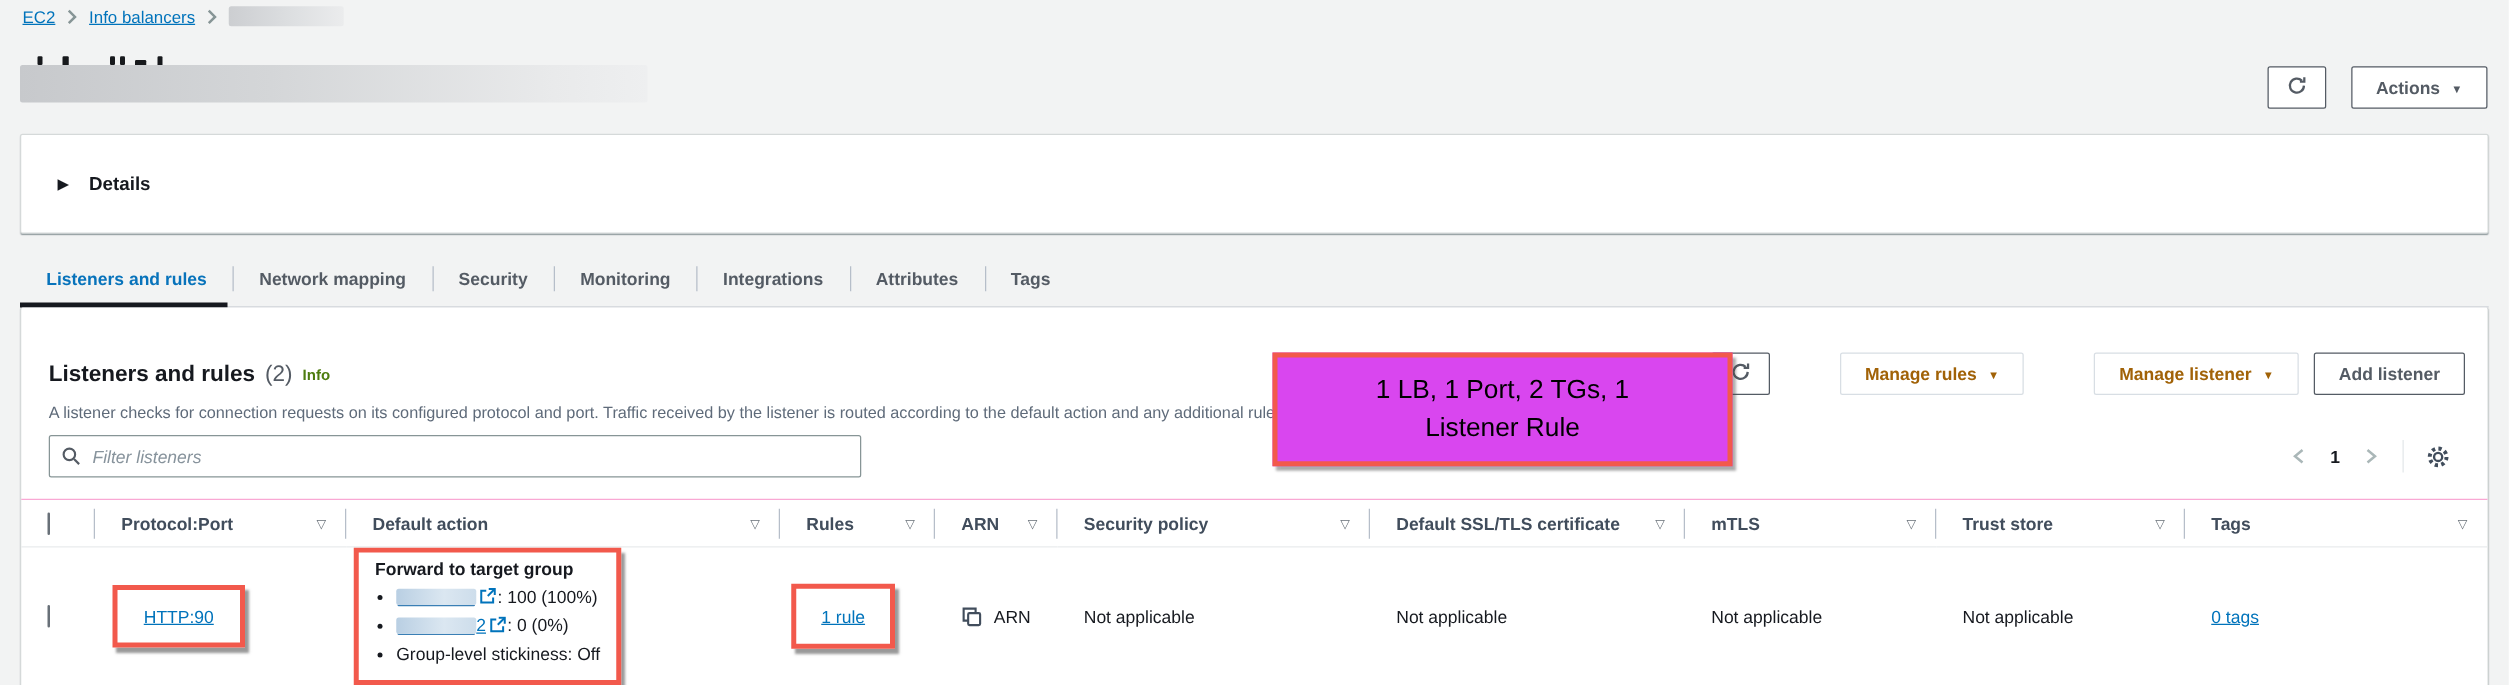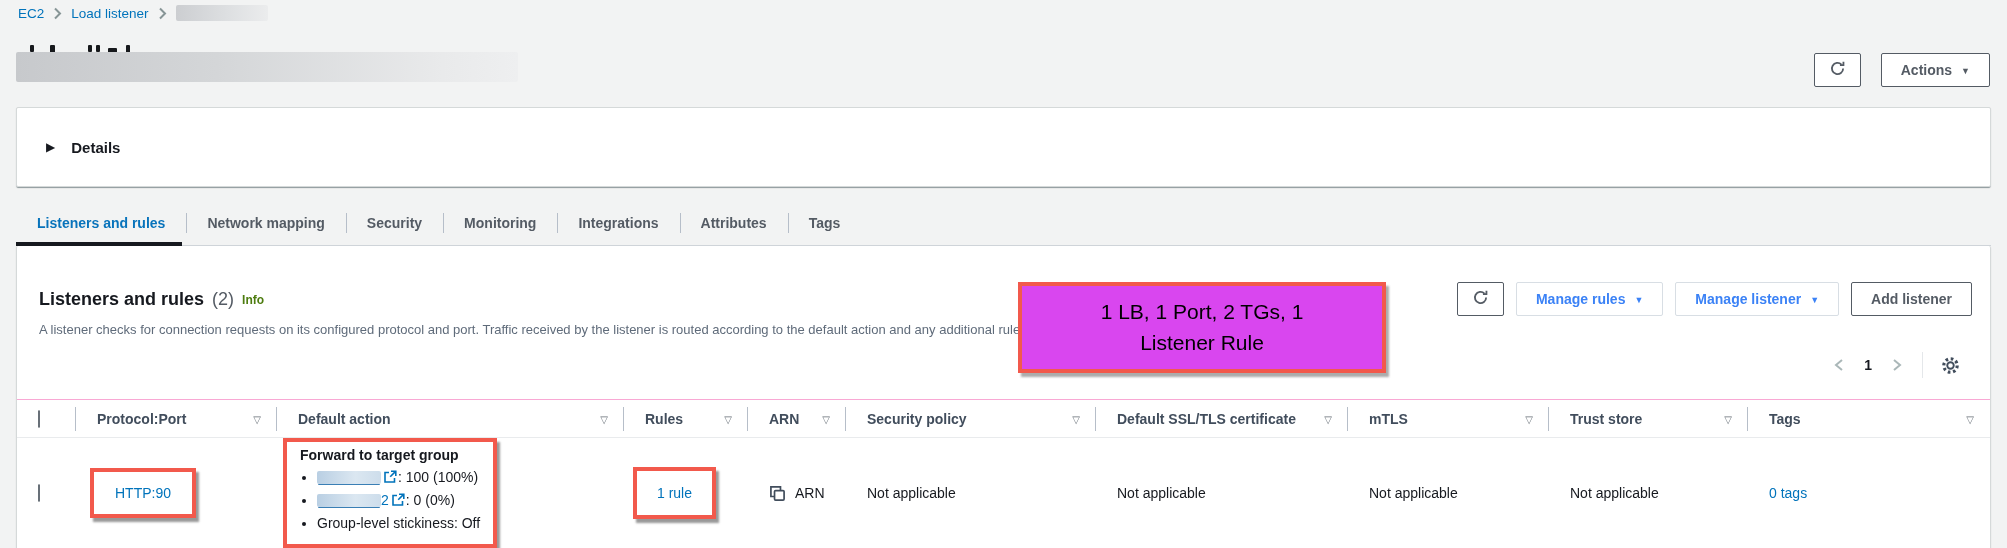--- a/index.html
+++ b/index.html
@@ -7,21 +7,21 @@
   body {
     position:relative;
     background:#f2f3f3;
     font-family:"Liberation Sans", sans-serif;
     color:#16191f;
     overflow:hidden;
     font-size:14px;
   }
   a { text-decoration:none; }
   .link { color:#0073bb; cursor:pointer; }
-  .link.u { }
+  .link.u { text-decoration:underline; }
 
   
   .breadcrumb { position:absolute; top:5px; left:18px; display:flex; align-items:center; gap:9px; font-size:13.5px; }
   .crumb-sep { display:flex; align-items:center; color:#879596; }
   .crumb-redact { width:92px; height:16px; border-radius:2px;
     background:linear-gradient(90deg,#ccced1 0%,#dddfe1 55%,#ebeced 100%); }
 
   
   .title-redact { position:absolute; left:16px; top:52px; width:502px; height:30px; border-radius:2px;
     background:linear-gradient(90deg,#c7c9cc 0%,#d4d6d8 40%,#e9eaeb 85%,#eeeff0 100%); }
@@ -37,21 +37,21 @@
   .header-actions { position:absolute; top:53px; right:17px; display:flex; gap:20px; }
 
   
   .btn {
     display:inline-flex; align-items:center; justify-content:center; gap:9px;
     height:34px; padding:0 19px; background:#fff;
     border:1px solid #545b64; border-radius:2px;
     font-weight:bold; font-size:14px; color:#545b64; cursor:pointer; white-space:nowrap;
   }
   .btn.icon-btn { width:47px; padding:0; }
-  .btn.disabled { border-color:#d8dee4; color:#3b82f6; cursor:default; }
+  .btn.disabled { border-color:#d8dee4; color:#a16207; cursor:default;margin-left:44px; }
   .caret { font-size:9px; line-height:1; position:relative; top:1px; }
 
   
   .card {
     position:absolute; left:16px; width:1975px; background:#fff;
     border:1px solid #d5d9d9; border-radius:2px;
     box-shadow:0 1px 1px rgba(0,28,36,.22), 0 2px 1px -1px rgba(0,28,36,.25);
   }
   .details-card { top:107px; height:80px; display:flex; align-items:center; padding-left:29px; gap:16px; cursor:pointer; }
   .details-card .tri { font-size:12px; color:#16191f; }
@@ -137,21 +137,21 @@
 </head>
 <body>
 
 <div class="breadcrumb">
   <a class="link u">EC2</a>
   <span class="crumb-sep">
     <svg width="9" height="13" viewBox="0 0 9 13">
         <polyline points="2,1.5 7,6.5 2,11.5" fill="none" stroke="#879596" stroke-width="2"></polyline>
       </svg>
   </span>
-  <a class="link u">Load listener</a>
+  <a class="link u">Info balancers</a>
   <span class="crumb-sep">
     <svg width="9" height="13" viewBox="0 0 9 13">
         <polyline points="2,1.5 7,6.5 2,11.5" fill="none" stroke="#879596" stroke-width="2"></polyline>
       </svg>
   </span>
   <span class="crumb-redact"></span>
 </div>
 
 <div class="title-marks">
   <span></span>
@@ -232,20 +232,27 @@
     </button>
     <button class="btn disabled">
       <span>Manage listener</span>
       <span class="caret">▼</span>
     </button>
     <button class="btn">
       <span>Add listener</span>
     </button>
   </div>
 
+  <div class="filter-wrap">
+    <svg width="16" height="16" viewBox="0 0 16 16">
+        <circle cx="6.5" cy="6.5" r="4.6" fill="none" stroke="#545b64" stroke-width="1.7"></circle>
+        <line x1="10.2" y1="10.2" x2="14.3" y2="14.3" stroke="#545b64" stroke-width="1.7"></line>
+      </svg>
+    <input class="filter-input" type="text" placeholder="Filter listeners" style="">
+  </div>
 
   <div class="pagination">
     <span class="page-chevron">
       <svg width="10" height="14" viewBox="0 0 10 14">
           <polyline points="8,2 2,7 8,12" fill="none" stroke="#aab7b8" stroke-width="2"></polyline>
         </svg>
     </span>
     <span class="page-num">1</span>
     <span class="page-chevron">
       <svg width="10" height="14" viewBox="0 0 10 14">

